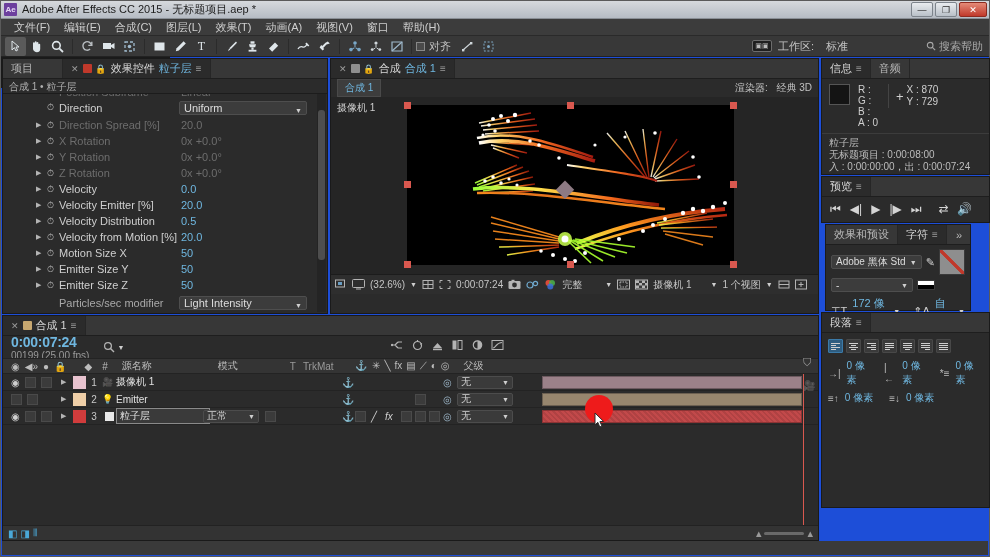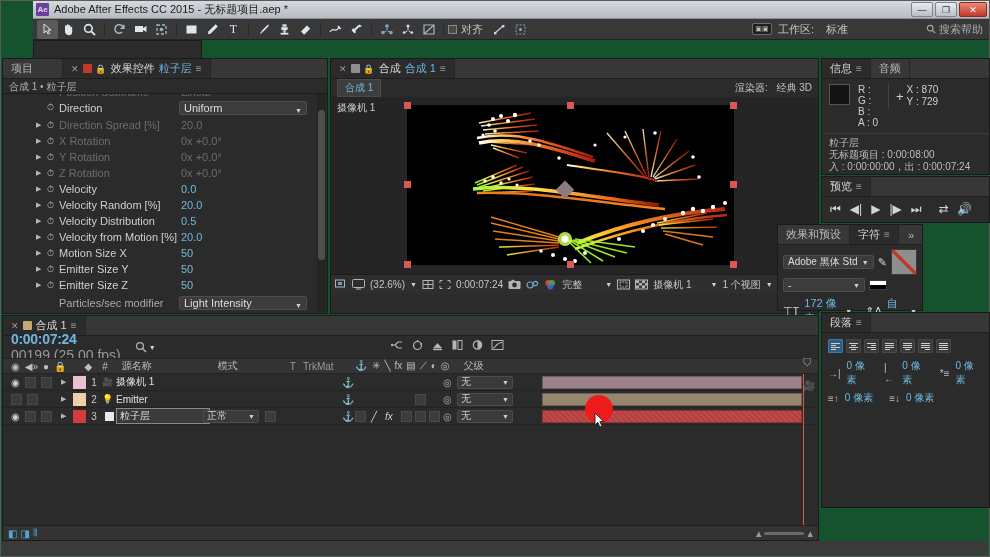--- a/index.html
+++ b/index.html
@@ -5,21 +5,21 @@
   * { box-sizing: border-box; margin:0; padding:0; }
   html,body{ background:#1c1c1c; }
   body{
     width:990px; height:557px; overflow:hidden;
     font-family:"Liberation Sans", sans-serif;
     font-size:11px; color:#c8c8c8;
     position:relative;
     background:#323232;
   }
   
-  #app{ position:absolute; inset:0; background:#14532d; border:1px solid #5a5a5a;padding-left:32px; }
+  #app{ position:absolute; inset:0; background:#1d4ed8; border:1px solid #5a5a5a; }
   .titlebar{
     height:18px; background:linear-gradient(#d6d9dd,#b6bcc4);
     display:flex; align-items:center; padding:0 3px; position:relative;
     border-bottom:1px solid #8a8f96;
   }
   .ae-logo{
     width:13px;height:13px;background:#6c3f9e;color:#e4d6f5;
     font-size:8px;font-weight:bold;display:flex;align-items:center;justify-content:center;
     border-radius:1px;margin-right:5px;
   }
@@ -111,21 +111,21 @@
 
   
   #info{ left:820px; top:57px; width:169px; height:117px; }
   .info-body{ padding:5px 7px; }
   .swatch{ width:21px;height:21px; background:#141414; border:1px solid #555;}
   .rgba{ font-size:10px; color:#cfcfcf; line-height:11px;}
   .xy{ font-size:10px; color:#cfcfcf; line-height:12px;}
   .info-meta{ font-size:10px; color:#bdbdbd; line-height:12px; padding:3px 7px; border-top:1px solid #3c3c3c;}
   #preview{ left:820px; top:175px; width:169px; height:47px;}
   .prev-btns{ display:flex;align-items:center; gap:9px; padding:5px 8px; color:#d4d4d4; font-size:12px;}
-  #charpanel{ left:776px; top:223px; width:146px; height:87px;}
+  #charpanel{ left:824px; top:223px; width:146px; height:87px;}
   .char-body{ padding:4px 5px; }
   .fontrow{ display:flex;align-items:center; gap:4px; margin-bottom:3px;}
   .fontsel{
     flex:1; height:14px; background:#3c3c3c;border:1px solid #4e4e4e;border-radius:2px;
     display:flex;align-items:center;padding:0 4px;font-size:10px;color:#dcdcdc;
   }
   .colorbox{ width:26px;height:26px;background:#8e8e8e;border:1px solid #3a3a3a; position:relative;}
   .colorbox:after{content:"";position:absolute;inset:0;background:linear-gradient(45deg,transparent 44%,#c0392b 46%,#c0392b 54%,transparent 56%);}
   .bwbox{ width:18px;height:10px;background:linear-gradient(#fff 0 50%,#000 50% 100%);border:1px solid #3a3a3a;}
   #para{ left:820px; top:311px; width:169px; height:196px;}
@@ -134,21 +134,21 @@
        display:flex;flex-direction:column;justify-content:center;gap:1px;padding:2px;}
   .al.on{ background:#2f5d80; border-color:#3b7aa8;}
   .al i{ display:block; height:1px; background:#cfcfcf;}
   .ind-row{ display:flex; gap:6px; padding:2px 6px; font-size:10px; align-items:center;}
   .ind-val{ color:#6fb7e0; }
 
   
   #timeline{ left:1px; top:314px; width:817px; height:226px; }
   .tl-head{ height:22px; background:#2b2b2b; display:flex; align-items:center; position:relative;}
   .tc-big{ color:#6fb7e0; font-size:14px; font-weight:bold; letter-spacing:-.3px;}
-  .tc-small{ color:#9a9a9a; font-size:14px;}
+  .tc-small{ color:#9a9a9a; font-size:10px;}
   .tl-icons{ position:absolute; left:388px; top:3px; display:flex; gap:7px; color:#b8b8b8;}
   .tl-cols{
     height:16px; background:#343434; display:flex; align-items:center;
     border-top:1px solid #232323; border-bottom:1px solid #232323;
     font-size:10px; color:#bdbdbd; position:relative;
   }
   .trow{ height:17px; display:flex; align-items:center; position:relative;
          border-bottom:1px solid #232323; font-size:10px; }
   .lcolor{ width:13px;height:13px; }
   .lname{ font-size:10px; color:#e2e2e2; }
@@ -196,20 +196,31 @@
   <div class="titlebar">
     <div class="ae-logo">Ae</div>
     <div class="title-text">Adobe After Effects CC 2015 - 无标题项目.aep *</div>
     <div class="winbtns">
       <div class="winbtn">—</div>
       <div class="winbtn">❐</div>
       <div class="winbtn close">✕</div>
     </div>
   </div>
 
+  <div class="menubar">
+    <div class="menuitem">文件(F)</div>
+    <div class="menuitem">编辑(E)</div>
+    <div class="menuitem">合成(C)</div>
+    <div class="menuitem">图层(L)</div>
+    <div class="menuitem">效果(T)</div>
+    <div class="menuitem">动画(A)</div>
+    <div class="menuitem">视图(V)</div>
+    <div class="menuitem">窗口</div>
+    <div class="menuitem">帮助(H)</div>
+  </div>
 
   <div class="toolbar">
     <div class="tool sel">
       <svg width="10" height="12" viewBox="0 0 10 12">
           <path d="M1 1 L1 10 L3.4 7.6 L5 11 L6.6 10.2 L5 7 L8 7 Z" fill="none" stroke="#dfe6ea" stroke-width="1"></path>
         </svg>
     </div>
     <div class="tool">
       <svg width="13" height="13" viewBox="0 0 13 13">
           <path d="M3 7V3.2a.9.9 0 011.8 0V6.4V2.2a.9.9 0 011.8 0v4.2V3a.9.9 0 011.8 0v3.6V4.6a.9.9 0 011.8 0V9c0 2.2-1.4 3.3-3.3 3.3C5.4 12.3 3 10.6 3 9z" fill="#dfe6ea"></path>
@@ -397,21 +408,21 @@
         </div>
         <div class="ec-row">
           <span class="arrow">▶</span>
           <span class="tw">⏱</span>
           <span class="ec-name">Velocity</span>
           <span class="ec-val">0.0</span>
         </div>
         <div class="ec-row">
           <span class="arrow">▶</span>
           <span class="tw">⏱</span>
-          <span class="ec-name">Velocity Random [%]</span>
+          <span class="ec-name">Velocity Emitter [%]</span>
           <span class="ec-val">20.0</span>
         </div>
         <div class="ec-row">
           <span class="arrow">▶</span>
           <span class="tw">⏱</span>
           <span class="ec-name">Velocity Distribution</span>
           <span class="ec-val">0.5</span>
         </div>
         <div class="ec-row">
           <span class="arrow">▶</span>

